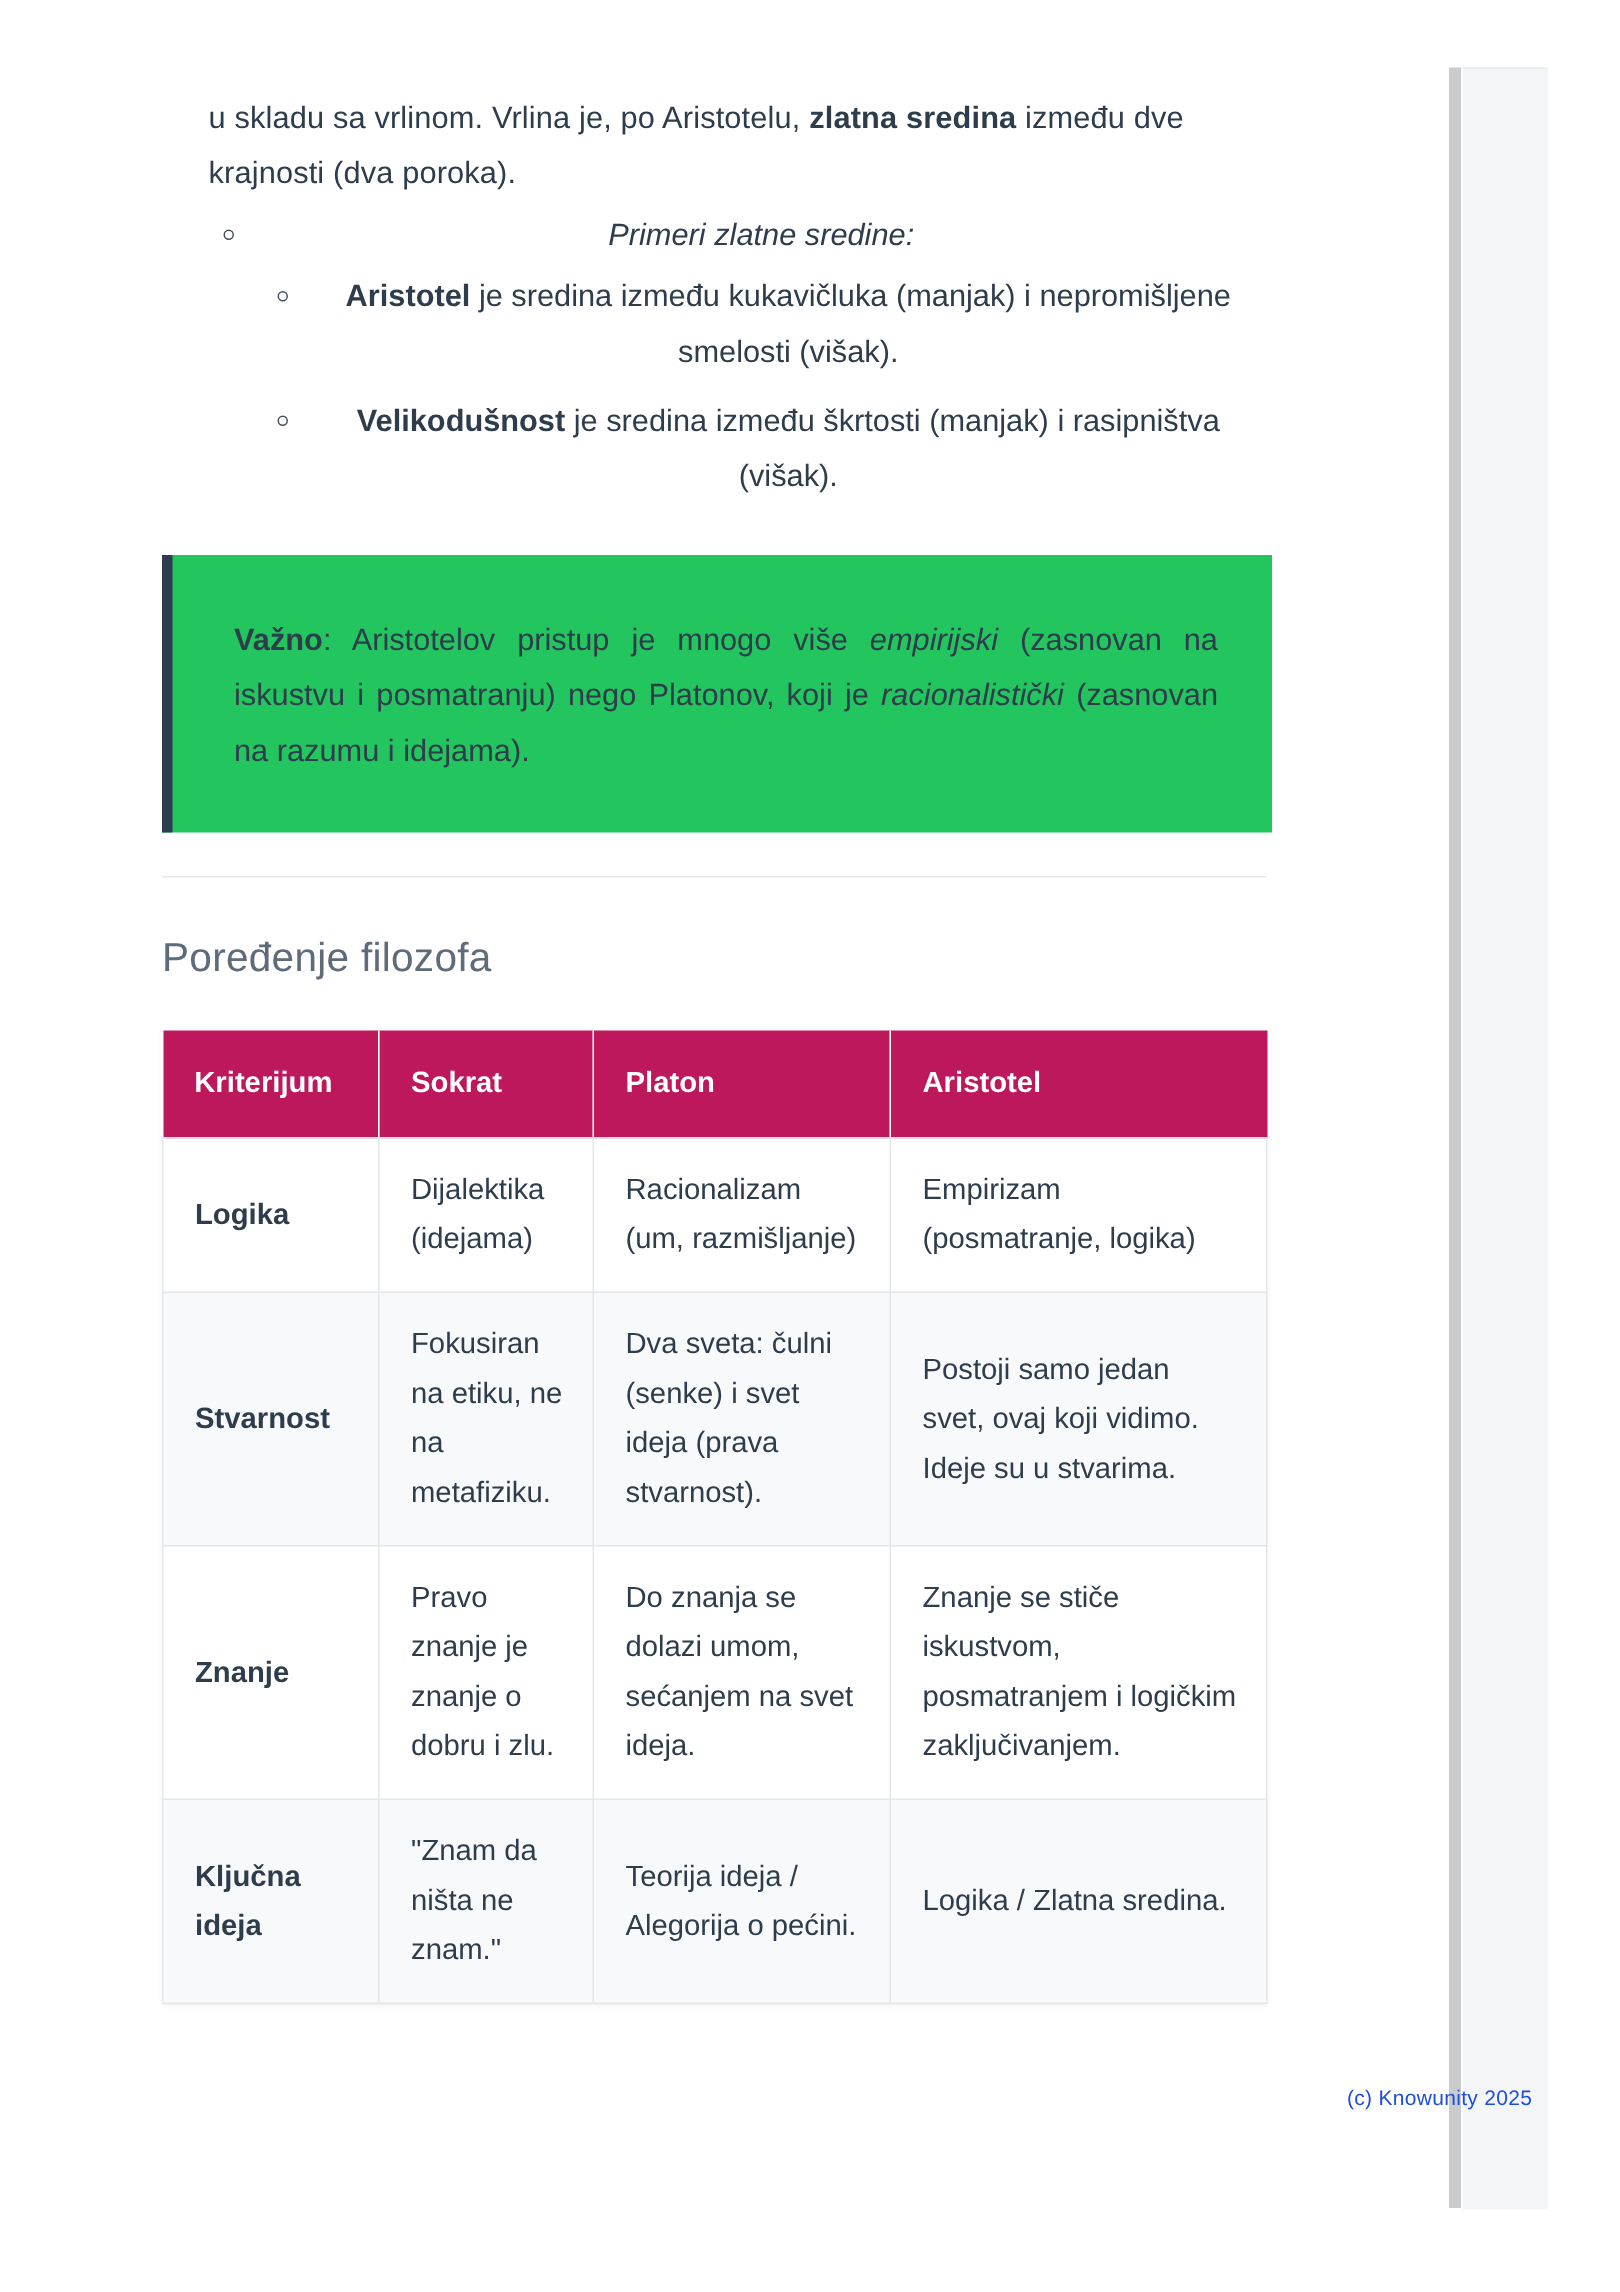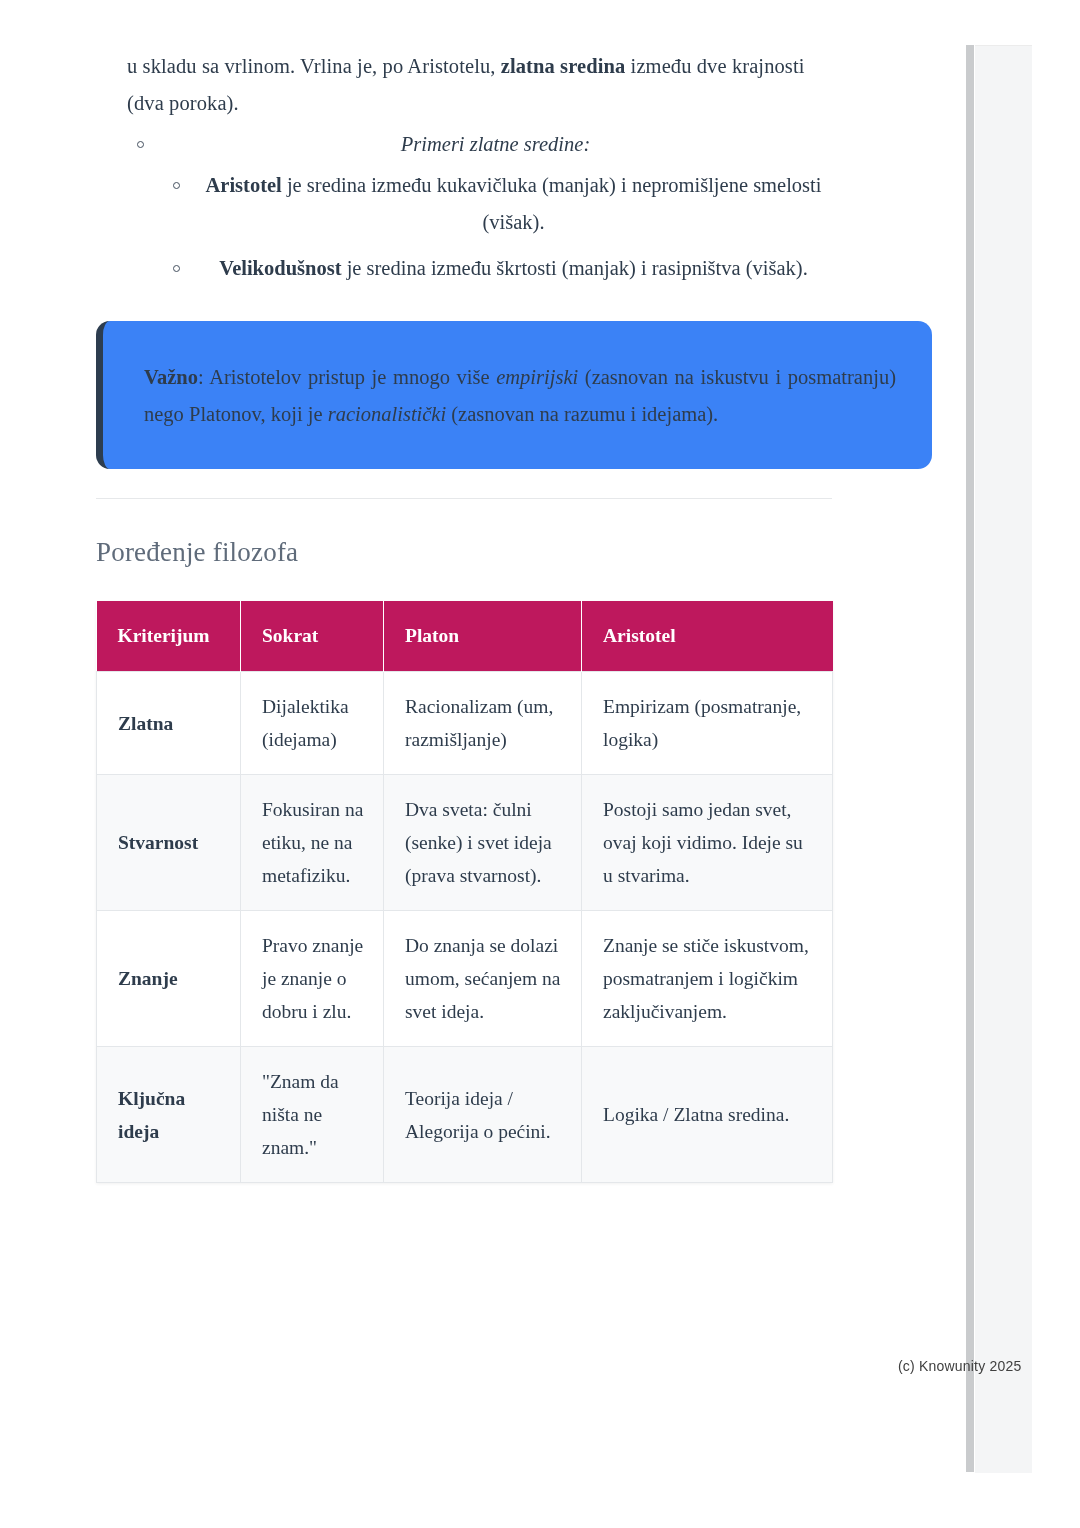--- a/index.html
+++ b/index.html
@@ -35,22 +35,21 @@
     background: #c9cbcd;
     border-radius: 0;
   }
 
   
   .doc {
     position: absolute;
     left: 0;
     top: 0;
     width: 940px;
-    padding: 4px;
-    font-family: Liberation Serif, serif;
+    padding: 16px;
   }
 
   .content {
     margin: 0 0 0 123px;
     width: 705px;
   }
 
   p.para {
     margin: 0;
     padding: 44px 0 0 0;
@@ -98,26 +97,25 @@
     height: 7px;
     border: 1.6px solid #44505f;
     border-radius: 50%;
     box-sizing: border-box;
   }
   ul.lvl2 > li b { font-weight: 700; }
 
   
   .callout {
     margin: 34px 0 0 -31px;
-    width: 836px;
-    background: #3b82f6;
+    width: 740px;
+    background: #22c55e;
     border-left: 7px solid #2d3d4f;
     box-sizing: border-box;
     padding: 38px 36px 36px 41px;
-    border-radius: 14px;
   }
   .callout p {
     margin: 0;
     font-size: 20.5px;
     line-height: 37px;
     text-align: justify;
     color: #2e3c4c;
   }
   .callout b { font-weight: 700; }
   .callout i { font-style: italic; }
@@ -177,23 +175,23 @@
     vertical-align: middle;
     background: #ffffff;
   }
   table.cmp tbody tr:nth-child(even) td { background: #f8f9fa; }
   table.cmp tbody td.rowhead { font-weight: 700; }
 
   
   .watermark {
     position: absolute;
     left: 898px;
-    top: 1358px;
+    top: 1390px;
     font-size: 14px;
-    color: #404040;
+    color: #1d4ed8;
     white-space: nowrap;
     letter-spacing: 0.2px;
   }
 </style>
 </head>
 <body>
 
 <div class="doc">
   <div class="content">
 
@@ -228,21 +226,21 @@
         <thead>
           <tr>
             <th>Kriterijum</th>
             <th>Sokrat</th>
             <th>Platon</th>
             <th>Aristotel</th>
           </tr>
         </thead>
         <tbody>
           <tr>
-            <td class="rowhead">Zlatna</td>
+            <td class="rowhead">Logika</td>
             <td>Dijalektika (idejama)</td>
             <td>Racionalizam (um, razmišljanje)</td>
             <td>Empirizam (posmatranje, logika)</td>
           </tr>
           <tr>
             <td class="rowhead">Stvarnost</td>
             <td>Fokusiran na etiku, ne na metafiziku.</td>
             <td>Dva sveta: čulni (senke) i svet ideja (prava stvarnost).</td>
             <td>Postoji samo jedan svet, ovaj koji vidimo. Ideje su u stvarima.</td>
           </tr>

